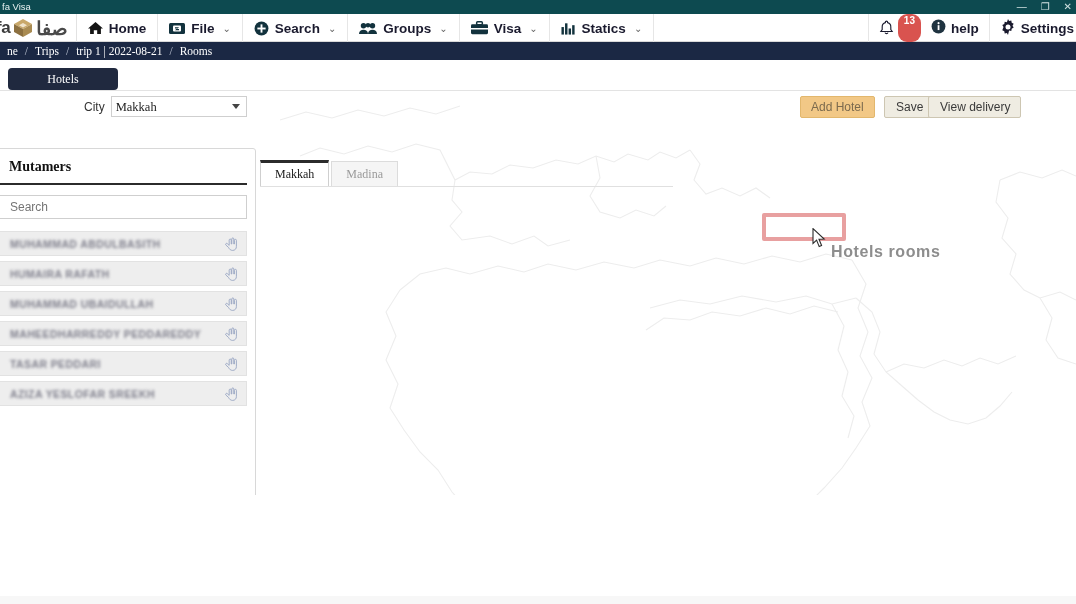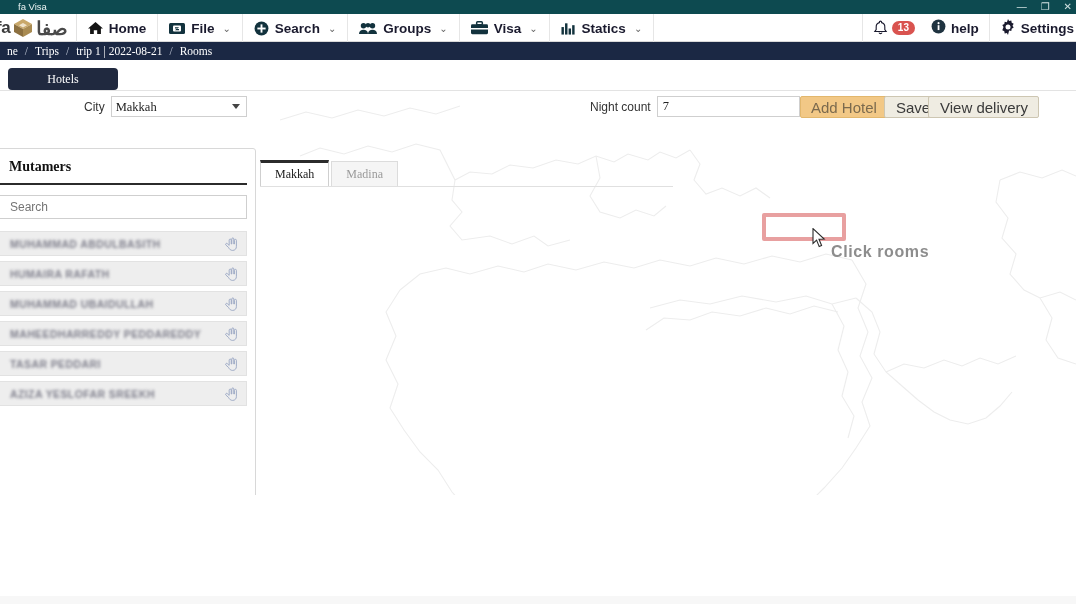--- a/index.html
+++ b/index.html
@@ -10,21 +10,21 @@
     overflow: hidden;
   }
 
   
   .titlebar {
     position: absolute; left: 0; top: 0; width: 1076px; height: 14px;
     background: #0d4a50;
     color: #e8f1f1;
     font-size: 9.5px;
     line-height: 14px;
-    padding-left: 18px;
+    padding-left: 2px;
     white-space: nowrap;
     overflow: hidden;
   }
   .win-controls {
     position: absolute; right: 4px; top: 0; height: 14px;
     display: flex; align-items: center; gap: 14px;
     color: #cfe0e0; font-size: 10px; line-height: 14px;
   }
   .win-controls span { display: inline-block; }
 
@@ -71,22 +71,21 @@
   }
   .menu-ico { display: flex; align-items: center; color: #12323d; }
   .menu-spacer { flex: 1 1 auto; }
   .menu-right {
     display: flex; align-items: center; height: 28px;
     border-left: 1px solid #e6e6e6;
   }
   .bell { padding: 0 4px 0 10px; display:flex; align-items:center; color:#1a1a2e; }
   .badge {
     background: #d9534f; color: #fff; font-size: 10px; font-weight: bold;
-    border-radius: 9px; padding: 1px 6px 2px; line-height: 11px;
-    margin-right: 6px;
+    border-radius: 9px; padding: 1px 6px 16px; line-height: 11px;
   }
   .help-grp, .settings-grp {
     display:flex; align-items:center; gap:5px;
     font-size: 13.5px; font-weight: bold; color:#1a1a2e;
     padding: 0 10px; height: 28px; cursor:pointer;
   }
   .settings-grp { border-left: 1px solid #e6e6e6; padding-right:2px; }
 
   
   .breadcrumb {
@@ -156,21 +155,21 @@
     border-top: 5px solid #444; pointer-events: none;
   }
   .txt {
     height: 21px; border: 1px solid #cfcfcf; background: #fff;
     font-family: "Liberation Serif", serif;
     font-size: 12.5px; color: #222; padding: 0 5px;
     border-radius: 0;
   }
   .btn {
     height: 22px; border: 1px solid #c3b893; border-radius: 2px;
-    font-size: 15px; color: #555; cursor: pointer;
+    font-size: 12px; color: #555; cursor: pointer;
     padding: 0 10px; white-space: nowrap;
     background: #ece7d8;
     font-family: "Liberation Sans", sans-serif;
   }
   .btn.primary { background: #f2c886; border-color: #e2b76d; color: #7b6a4e; }
   .btn.plain   { background: #efece2; border-color: #cdc6b2; color: #3a3a3a; padding-left: 11px; }
 
   
   .side-panel {
     position: absolute; left: -58px; top: 88px;
@@ -457,24 +456,20 @@
     <div class="fld" style="left:84px; top:5px;">
       <span class="fld-label">City</span>
       <span class="sel-wrap">
         <select class="sel" style="width:136px;">
           <option>Makkah</option>
         </select>
       </span>
     </div>
 
 
-    <div class="fld" style="left:590px; top:5px;">
-      <span class="fld-label">Night count</span>
-      <input class="txt" style="width: 143px;" value="7">
-    </div>
 
     <button class="btn primary" style="position:absolute; left:800px; top:5px;">Add Hotel</button>
     <button class="btn plain" style="position:absolute; left:884px; top:5px;">Save</button>
     <button class="btn plain" style="position:absolute; left:928px; top:5px;">View delivery</button>
   </div>
 
   <div class="side-panel">
     <div class="side-title">Mutamers</div>
     <input class="side-search" placeholder="Search" style="">
 
@@ -537,17 +532,17 @@
     </div>
     <div class="tab-underline"></div>
   </div>
 
   <div class="hl-box"></div>
   <span class="cursor-arrow">
     <svg width="14" height="20" viewBox="0 0 14 20">
       <path d="M1 0.6 L1 15.4 L4.6 12.1 L7.2 18.6 L9.6 17.5 L7 11.3 L12.2 11.1 Z" fill="#ffffff" stroke="#2b2b2b" stroke-width="1.1"></path>
     </svg>
   </span>
-  <div class="annot">Click rooms</div>
+  <div class="annot">Hotels rooms</div>
 
 </div>
 
 <div class="bottom-strip"></div>
 
 </body></html>

